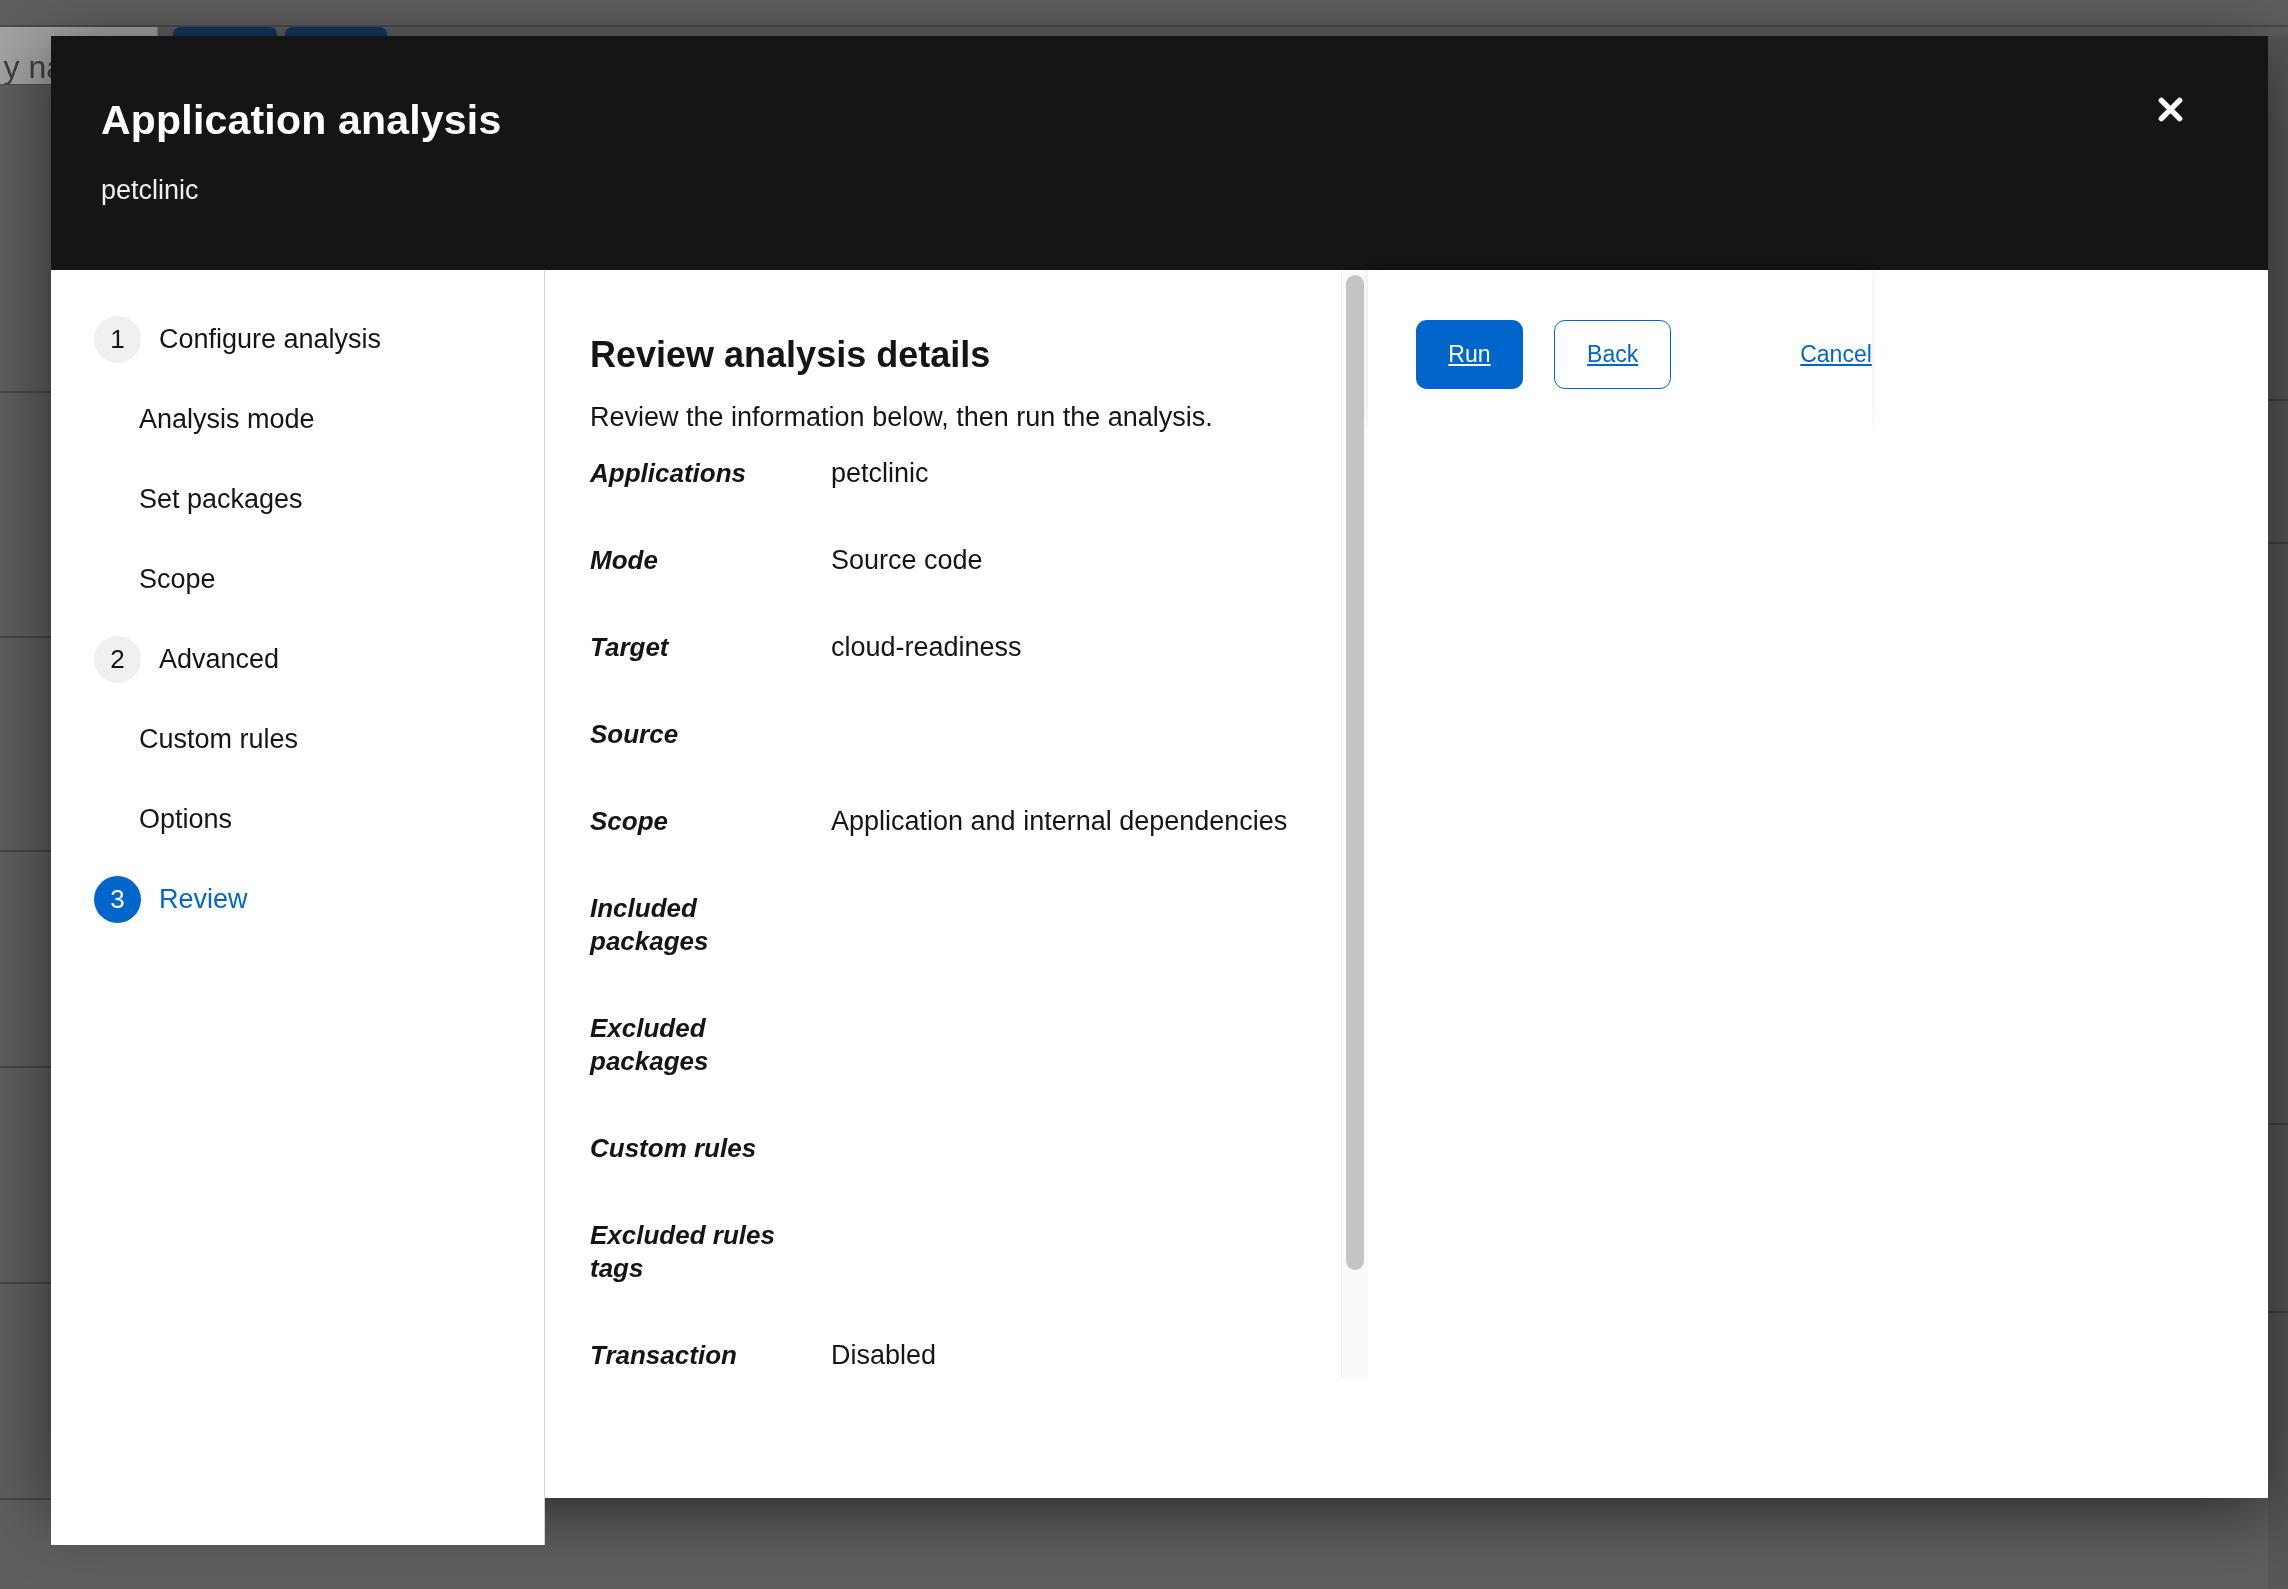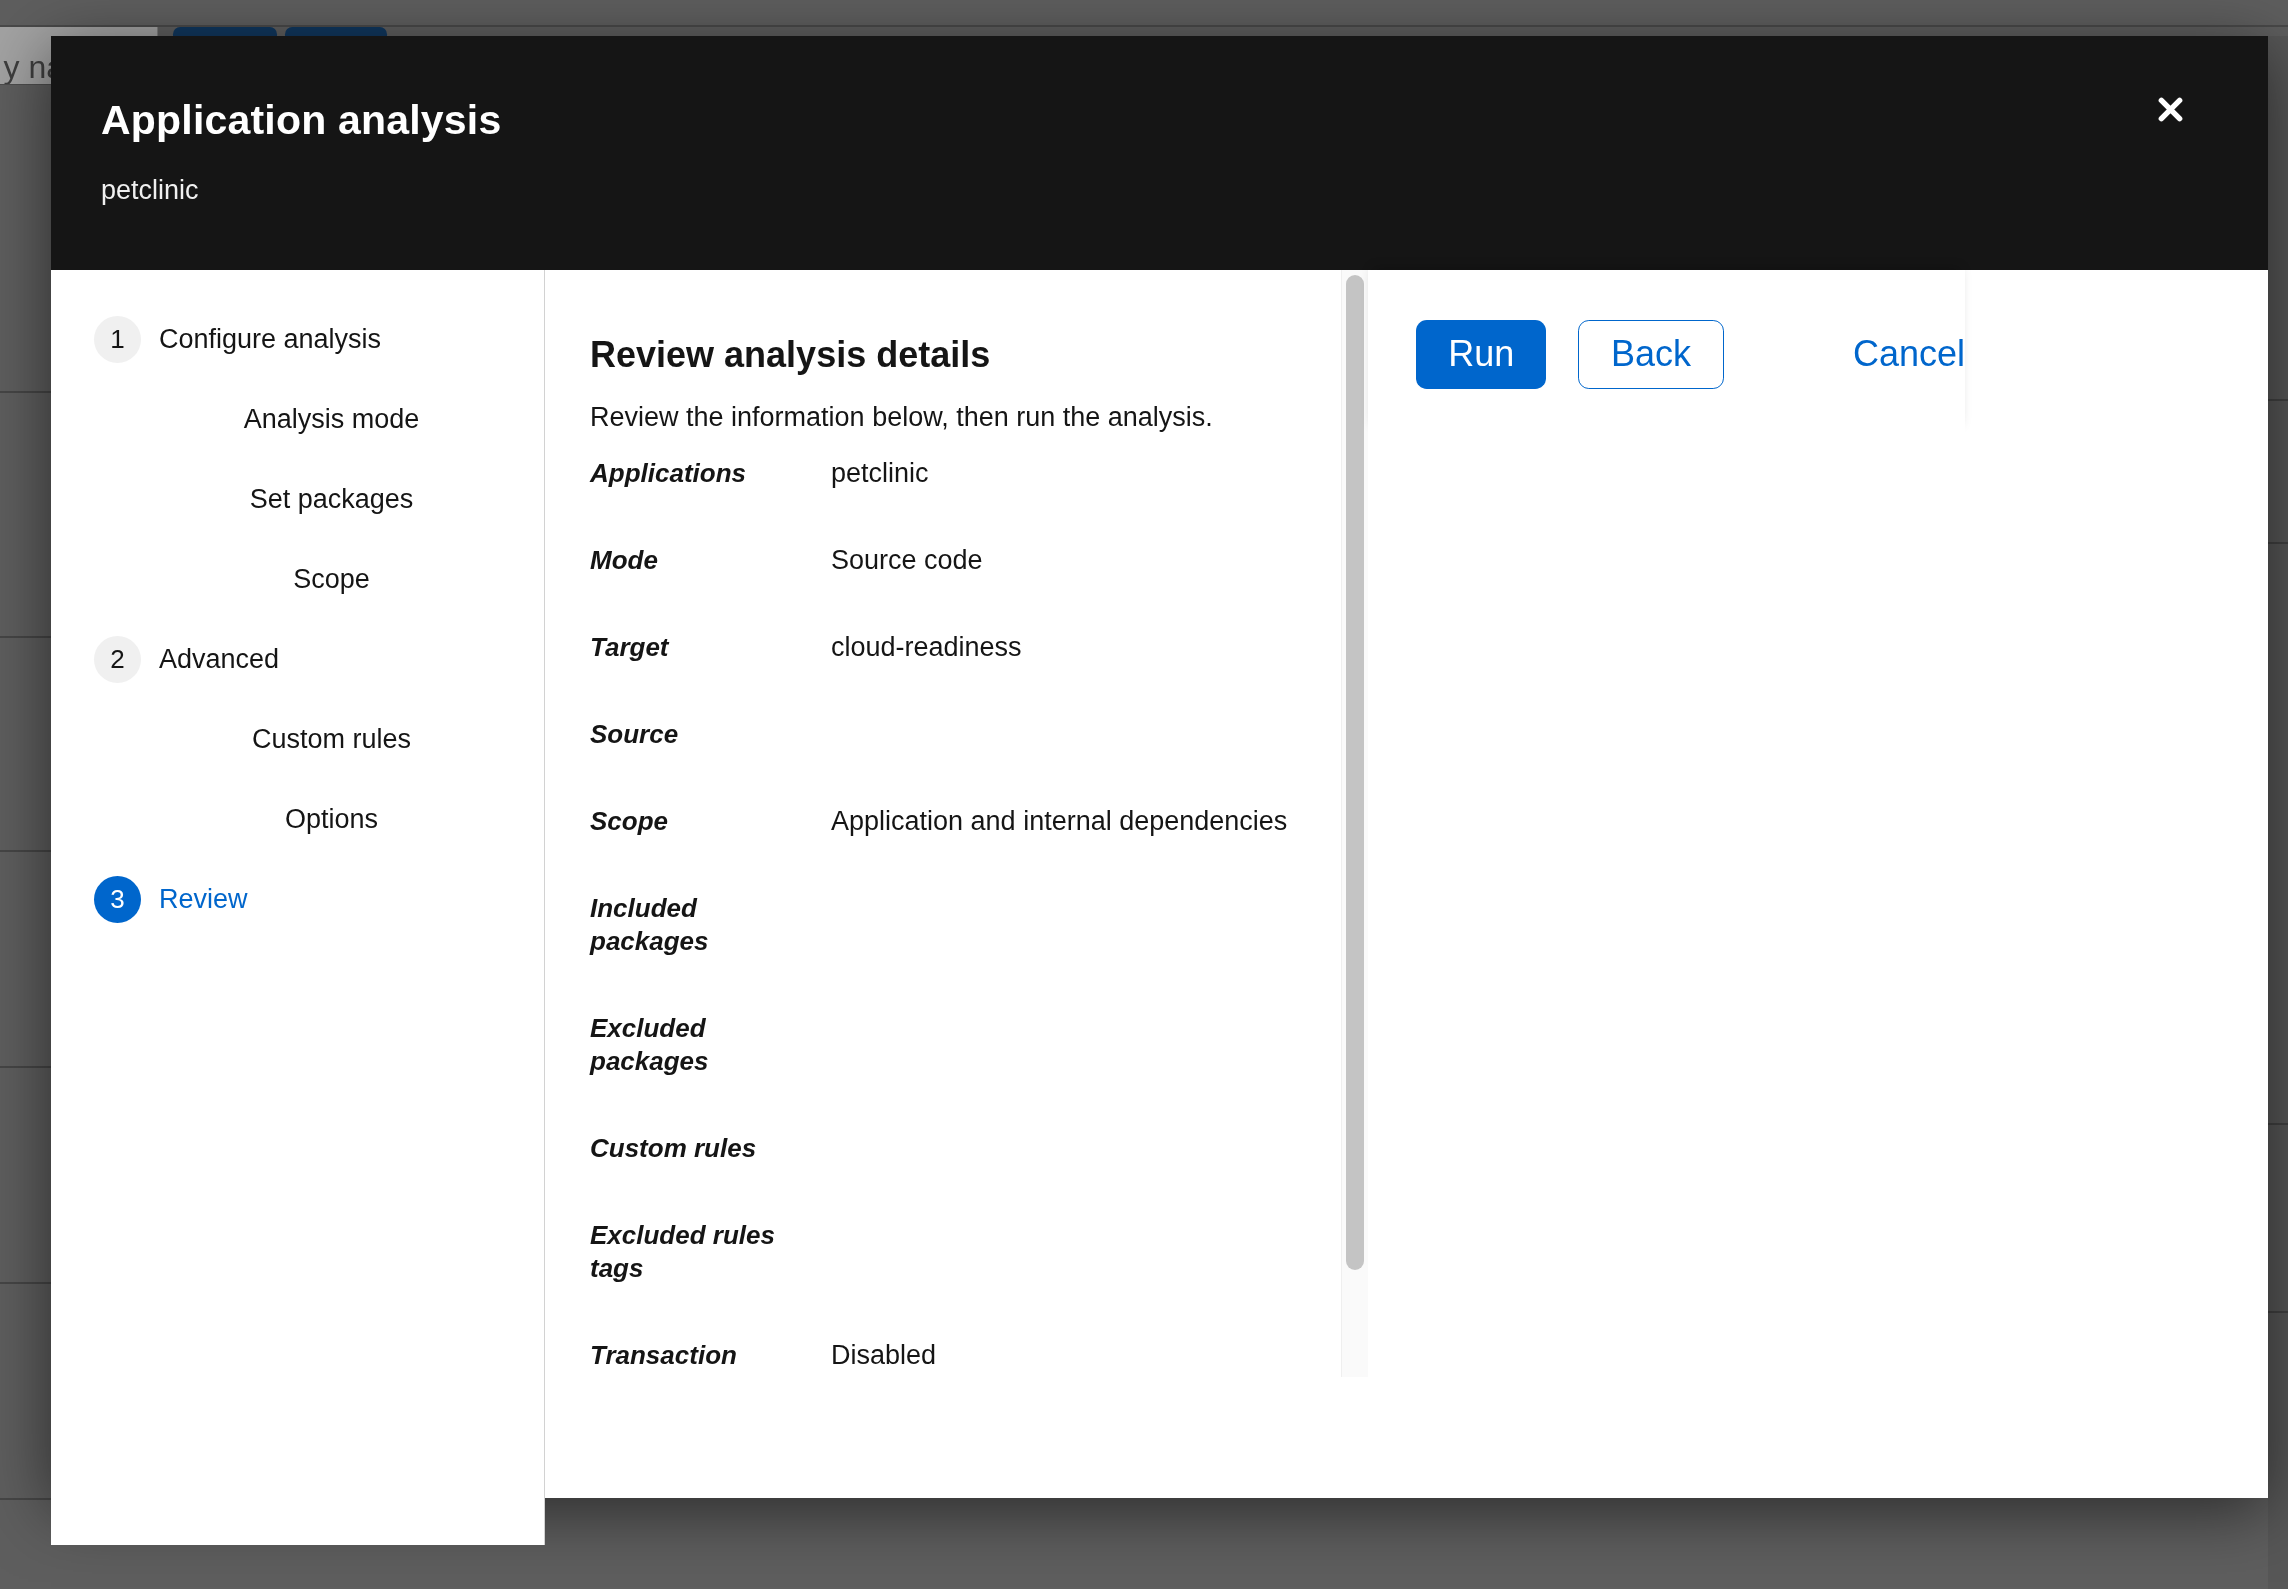--- a/index.html
+++ b/index.html
@@ -31,40 +31,40 @@
   
   .wizard { display:flex; height:1275px; }
   .wiz-nav { width:494px; border-right:1.8px solid #d2d2d2; padding-top:29px; background:#fff; flex:none; }
   .wiz-nav ul { list-style:none; }
   .step { height:80px; display:flex; align-items:center; padding-left:43px; font-size:27px; cursor:pointer; }
   .badge {
     width:47px; height:47px; border-radius:50%; background:#f0f0f0; color:#151515;
     display:flex; align-items:center; justify-content:center; font-size:26px; margin-right:18px; flex:none;
   }
   .badge.active { background:#0066cc; color:#fff; }
-  .step.sub { padding-left:68px;justify-content:center; }
+  .step.sub { padding-left:88px; }
   .step .active-label { color:#0066cc; }
   .wiz-main { flex:1; display:flex; flex-direction:row; min-width:0; }
   .wiz-body { position:relative; height:1107px; overflow:hidden; padding:63px 81px 0 45px; }
   .body-title { font-size:36px; font-weight:600; line-height:43px; }
   .body-desc { margin-top:24px; font-size:27px; line-height:34px; }
   dl.review { margin-top:23.4px; }
   .frow { display:grid; grid-template-columns:241px 1fr; margin-bottom:54px; }
   .frow dt { font-size:26px; font-weight:700; line-height:33px; padding-right:14.4px;font-style:italic; }
   .frow dd { font-size:27px; line-height:33px; }
   
   .sb-track { position:absolute; right:0; top:0; width:27px; height:1107px; background:#fafafa; border-left:1.8px solid #efefef; cursor:pointer; }
   .sb-thumb { position:absolute; left:3.6px; top:4.5px; width:18px; height:995px; background:#c4c4c4; border-radius:9px; cursor:grab; }
   
   .wiz-footer {
     position:relative; z-index:2; height:168px; background:#fff;
     display:flex; align-items:center; padding-left:48px;
     box-shadow:0 -7.2px 10.8px -5.4px rgba(0,0,0,.22);
   }
-  .btn { font-family:inherit; font-size:36px; height:69px; border-radius:10.8px; cursor:pointer; }
+  .btn { font-family:inherit; font-size:23px; height:69px; border-radius:10.8px; cursor:pointer;text-decoration:underline; }
   .btn-run { background:#0066cc; color:#fff; border:none; padding:0 32px; }
   .btn-back { margin-left:31.5px; background:#fff; color:#0066cc; border:1.8px solid #0066cc; padding:0 32px; }
   .btn-cancel { margin-left:129px; background:none; border:none; color:#0066cc; padding:0; height:auto; }
 </style>
 </head>
 <body>
 
 <div class="stage">
 
   <div class="bd-topline"></div>

